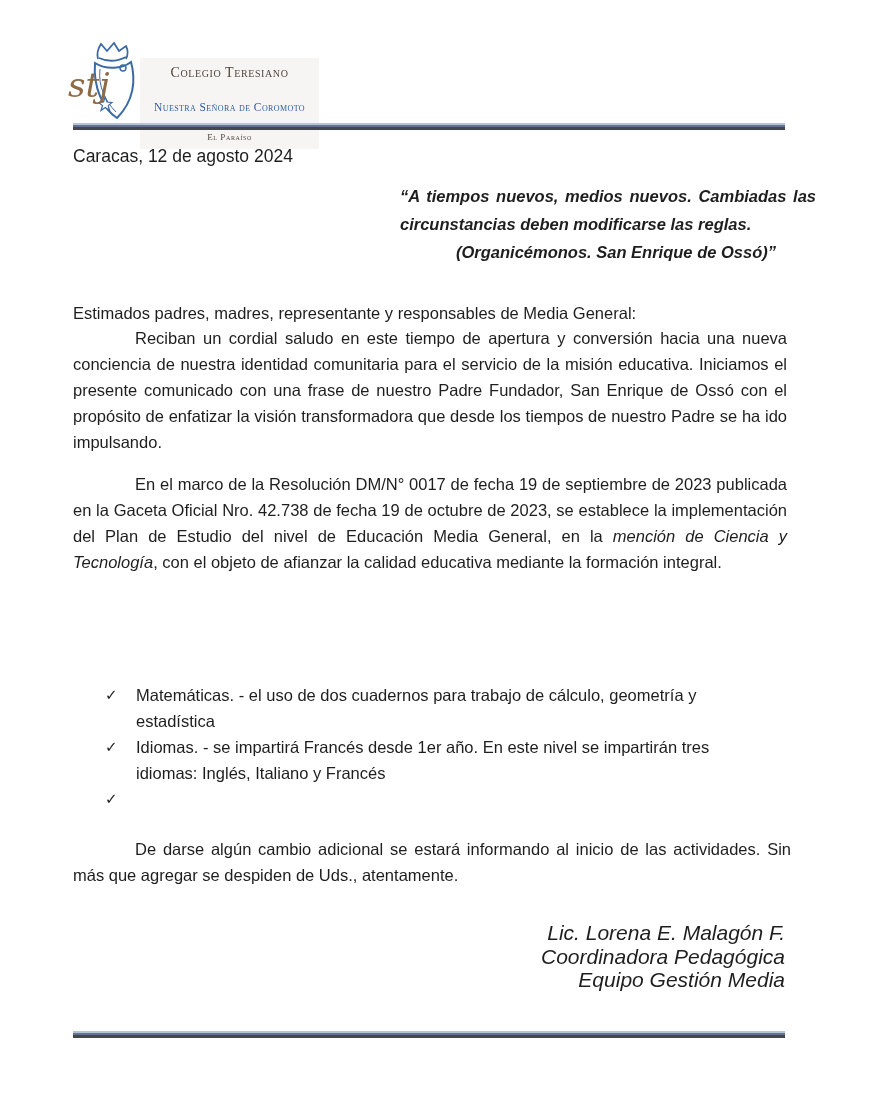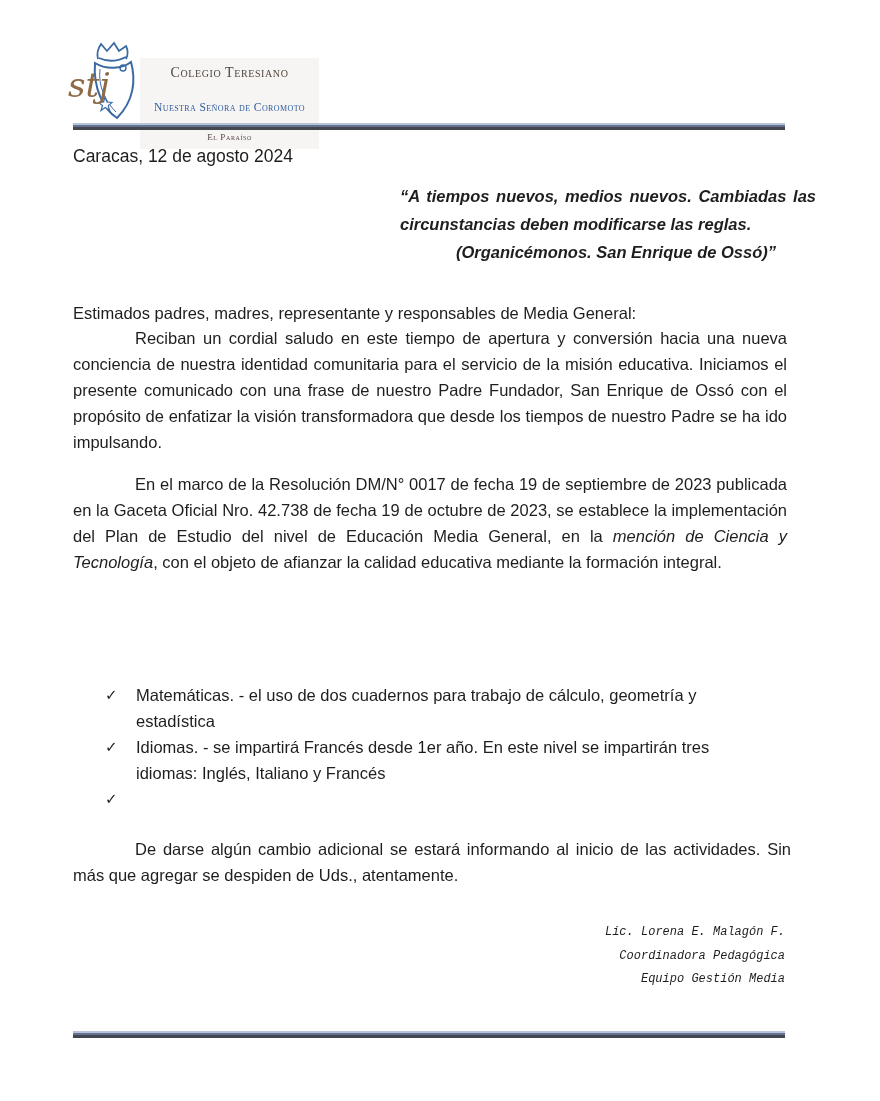--- a/index.html
+++ b/index.html
@@ -71,21 +71,21 @@
     position:absolute; left:105px; top:682px;
     list-style:none;
     font-size:16.5px; line-height:26px;
   }
   .bullets li { position:relative; padding-left:31px; max-width:648px; }
   .check { position:absolute; left:0; top:0; font-size:15px; color:#1e1e1e; }
 
   .signature {
     position:absolute; left:73px; top:921px; width:712px;
     text-align:right; font-style:italic;
-    font-size:12px; line-height:23.5px;font-family:Liberation Mono, monospace;
+    font-size:21px; line-height:23.5px;
   }
 </style>
 </head>
 <body>
 
 <div class="page">
 
   <header class="header">
     <div class="logo">
       <svg viewBox="0 0 70 80">

